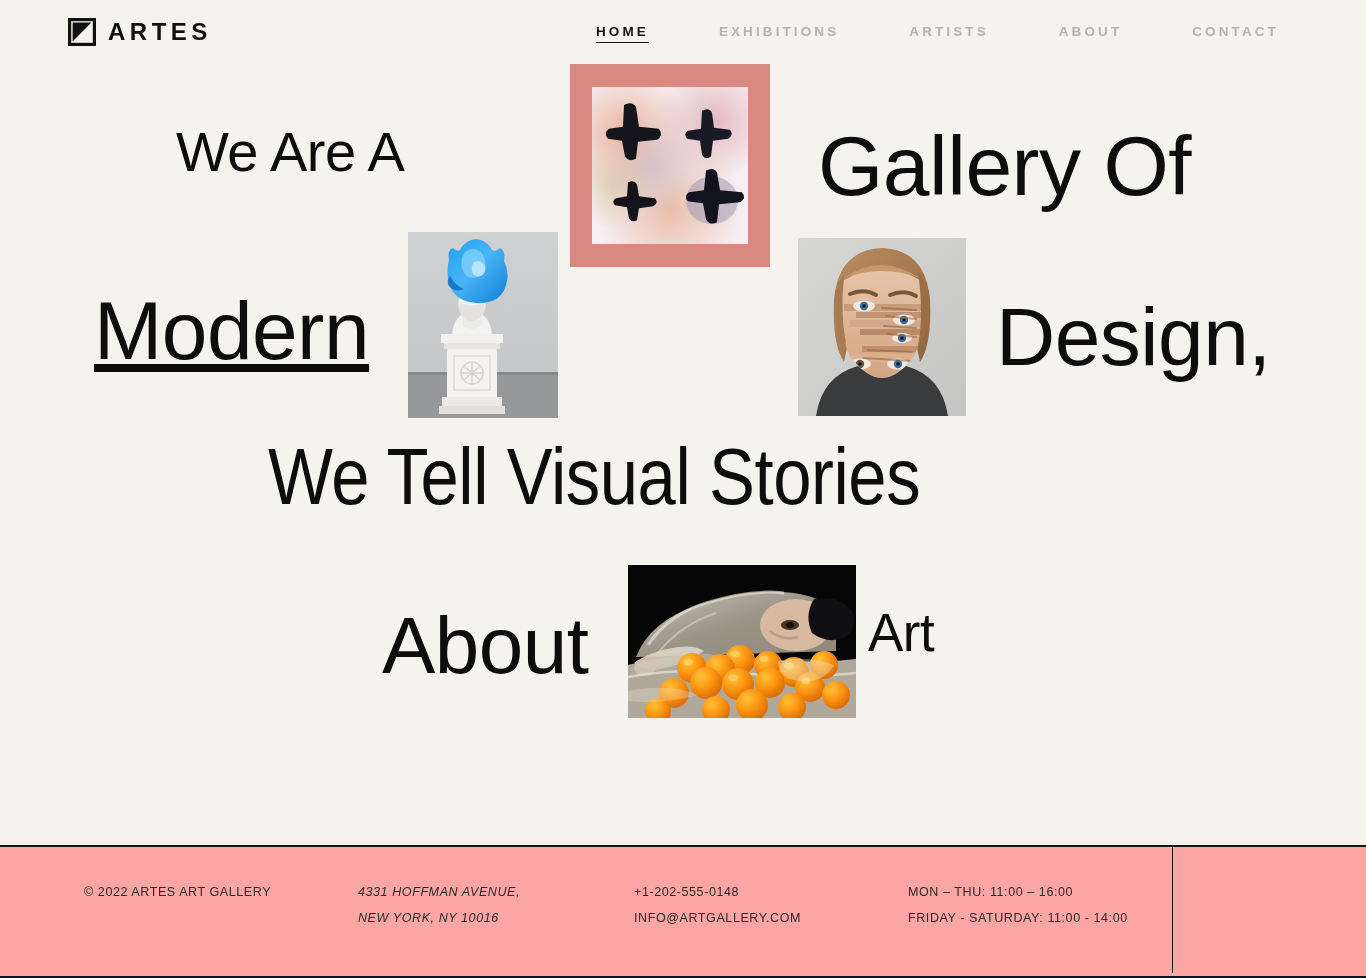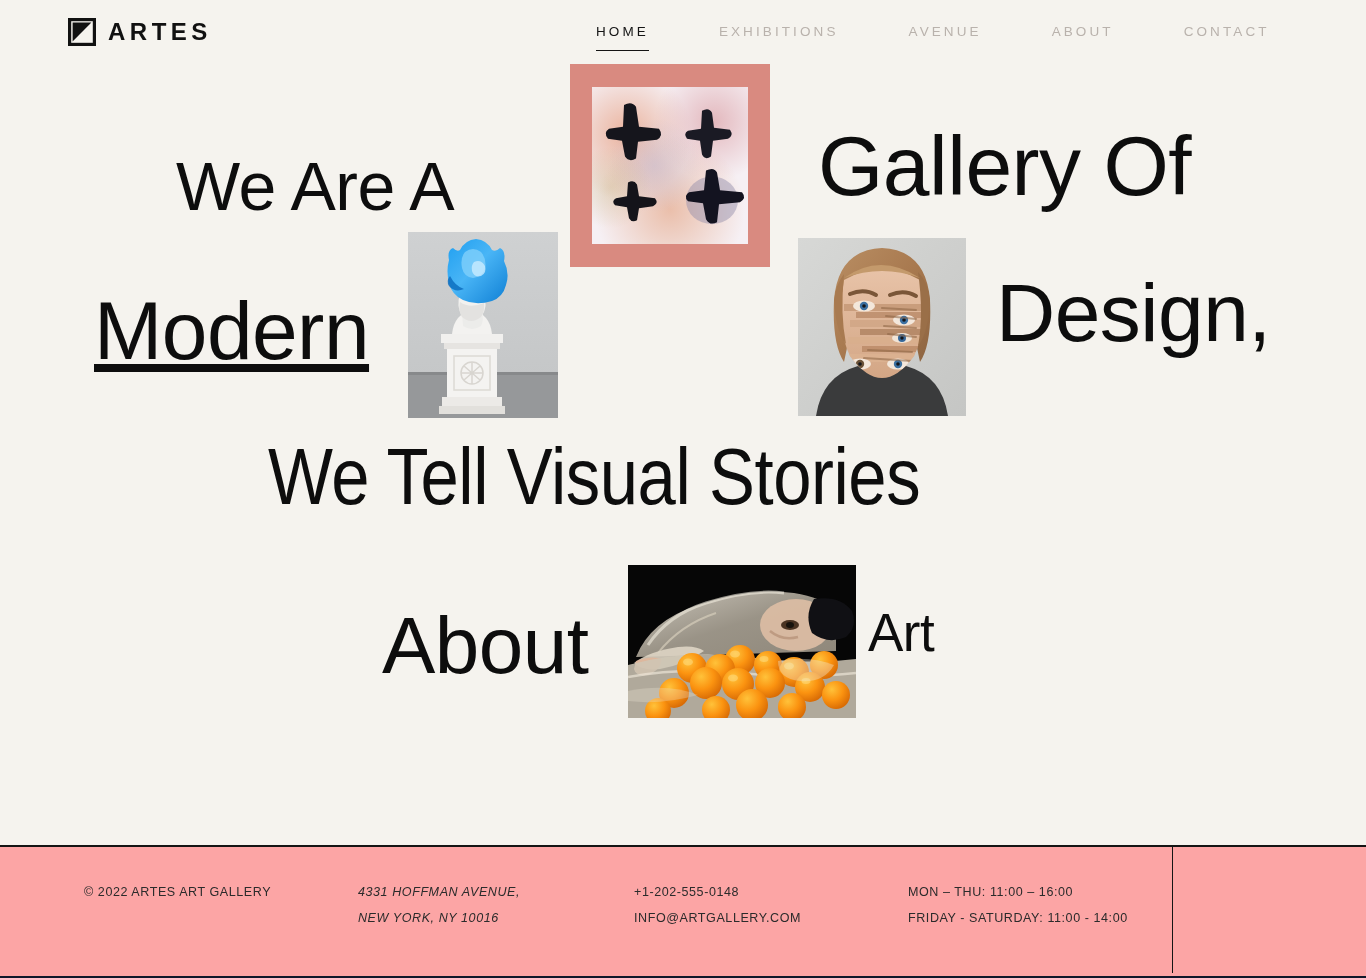--- a/index.html
+++ b/index.html
@@ -59,26 +59,26 @@
     position: absolute;
     left: 596px;
     top: 24px;
     display: flex;
     align-items: flex-start;
   }
 
   .nav-link {
     font-size: 13.5px;
     letter-spacing: 3.1px;
-    font-weight: 400;
+    font-weight: 700;
     color: #b9b2ac;
     text-decoration: none;
     white-space: nowrap;
     display: inline-block;
-    padding-bottom: 11px;
+    padding-bottom: 3px;
   }
 
   .nav-link.is-active {
     color: #141414;
     border-bottom: 1px solid #141414;
   }
 
   .nav-gap-1 { margin-left: 0px; }
   .nav-gap   { margin-left: 70px; }
 
@@ -94,26 +94,26 @@
     position: absolute;
     font-family: "Liberation Sans", sans-serif;
     font-weight: 400;
     color: #0d0d0d;
     white-space: nowrap;
     line-height: 1;
     letter-spacing: -0.5px;
   }
 
   
-  .hw-we-are-a   { left: 176px; top: 124px;  font-size: 68px; margin-top: 28px; }
+  .hw-we-are-a   { left: 176px; top: 124px;  font-size: 56px; }
   .hw-gallery-of { left: 818px; top: 124px;  font-size: 84px; }
   
   .hw-modern     { left: 94px;  top: 290px;  font-size: 82px; text-decoration: underline; }
   .hw-art-amp    { left: 586px; top: 290px;  font-size: 82px; }
-  .hw-design     { left: 996px; top: 272px;  font-size: 82px; }
+  .hw-design     { left: 996px; top: 296px;  font-size: 82px; }
   
   .hw-stories    { left: 268px; top: 437px;  font-size: 80px;
                    transform: scaleX(0.86); transform-origin: left top; }
   
   .hw-about      { left: 382px; top: 606px;  font-size: 80px; }
   .hw-art        { left: 868px; top: 606px;  font-size: 53px; }
 
   
   .art {
     position: absolute;
@@ -228,21 +228,21 @@
         <rect x="1.6" y="1.6" width="24.8" height="24.8" fill="none" stroke="#111" stroke-width="3.2"></rect>
         <path d="M4.6 23.4 L4.6 4.6 L23.4 4.6 Z" fill="#111"></path>
       </svg>
     </span>
     <span class="brand-word">ARTES</span>
   </a>
 
   <nav class="main-nav">
     <a class="nav-link is-active nav-gap-1" href="#">HOME</a>
     <a class="nav-link nav-gap" href="#">EXHIBITIONS</a>
-    <a class="nav-link nav-gap" href="#">AVENUE</a>
+    <a class="nav-link nav-gap" href="#">ARTISTS</a>
     <a class="nav-link nav-gap" href="#">ABOUT</a>
     <a class="nav-link nav-gap" href="#">CONTACT</a>
   </nav>
 
 </header>
 
 <main class="hero">
 
   <span class="hw hw-we-are-a">We Are A</span>
   <span class="hw hw-gallery-of">Gallery Of</span>

